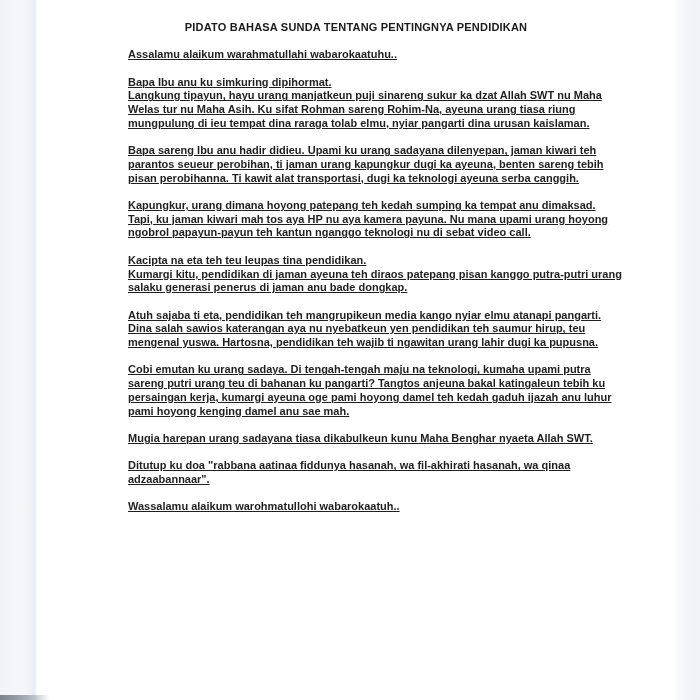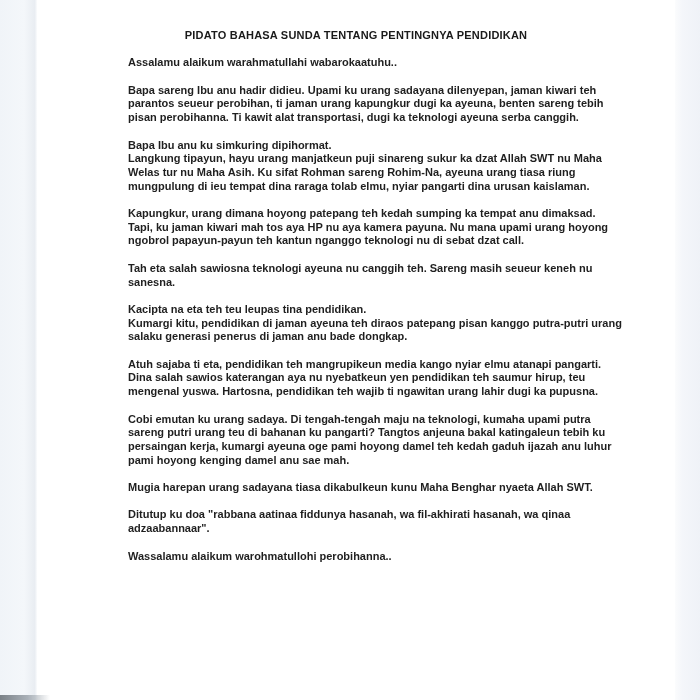--- a/index.html
+++ b/index.html
@@ -32,21 +32,21 @@
     left: 0; bottom: 0;
     width: 50px; height: 5px;
     background: linear-gradient(to right, #7a8187 0%, #a9b0b7 55%, rgba(255,255,255,0) 100%);
     filter: blur(0.7px);
   }
   .page {
     position: absolute;
     left: 37px; top: 0;
     width: 638px; height: 700px;
     background: #ffffff;
-    padding-top: 29px;
+    padding-top: 21px;
     box-sizing: border-box;
   }
   .doc-title {
     margin: 0 0 13.7px 0;
     text-align: center;
     font-size: 11px;
     line-height: 13.7px;
     font-weight: bold;
     letter-spacing: 0.2px;
     color: #1a1a1a;
@@ -55,56 +55,55 @@
     margin-left: 91px;
     width: 500px;
   }
   .para {
     margin: 0 0 13.7px 0;
     font-size: 11px;
     line-height: 13.7px;
     font-weight: bold;
     color: #1f1f1f;
     white-space: pre-line;
+    text-decoration: underline;
   }
 </style>
 </head>
 <body>
 
 <div id="screen">
   <div class="band-left"></div>
   <div class="band-right"></div>
 
   <div class="page">
     <h1 class="doc-title">PIDATO BAHASA SUNDA TENTANG PENTINGNYA PENDIDIKAN</h1>
     <div class="body-text">
       <p class="para">Assalamu alaikum warahmatullahi wabarokaatuhu..</p>
-      <p class="para">Bapa sareng Ibu anu hadir didieu. Upami ku urang sadayana dilenyepan, jaman kiwari teh
-parantos seueur perobihan, ti jaman urang kapungkur dugi ka ayeuna, benten sareng tebih
-pisan perobihanna. Ti kawit alat transportasi, dugi ka teknologi ayeuna serba canggih.</p>
       <p class="para">Bapa Ibu anu ku simkuring dipihormat.
 Langkung tipayun, hayu urang manjatkeun puji sinareng sukur ka dzat Allah SWT nu Maha
 Welas tur nu Maha Asih. Ku sifat Rohman sareng Rohim-Na, ayeuna urang tiasa riung
 mungpulung di ieu tempat dina raraga tolab elmu, nyiar pangarti dina urusan kaislaman.</p>
+      <p class="para">Bapa sareng Ibu anu hadir didieu. Upami ku urang sadayana dilenyepan, jaman kiwari teh
+parantos seueur perobihan, ti jaman urang kapungkur dugi ka ayeuna, benten sareng tebih
+pisan perobihanna. Ti kawit alat transportasi, dugi ka teknologi ayeuna serba canggih.</p>
       <p class="para">Kapungkur, urang dimana hoyong patepang teh kedah sumping ka tempat anu dimaksad.
 Tapi, ku jaman kiwari mah tos aya HP nu aya kamera payuna. Nu mana upami urang hoyong
-ngobrol papayun-payun teh kantun nganggo teknologi nu di sebat dzat call.</p>
-      <p class="para">Tah eta salah sawiosna teknologi ayeuna nu canggih teh. Sareng masih seueur keneh nu
-sanesna.</p>
+ngobrol papayun-payun teh kantun nganggo teknologi nu di sebat video call.</p>
       <p class="para">Kacipta na eta teh teu leupas tina pendidikan.
 Kumargi kitu, pendidikan di jaman ayeuna teh diraos patepang pisan kanggo putra-putri urang
 salaku generasi penerus di jaman anu bade dongkap.</p>
       <p class="para">Atuh sajaba ti eta, pendidikan teh mangrupikeun media kango nyiar elmu atanapi pangarti.
 Dina salah sawios katerangan aya nu nyebatkeun yen pendidikan teh saumur hirup, teu
 mengenal yuswa. Hartosna, pendidikan teh wajib ti ngawitan urang lahir dugi ka pupusna.</p>
       <p class="para">Cobi emutan ku urang sadaya. Di tengah-tengah maju na teknologi, kumaha upami putra
 sareng putri urang teu di bahanan ku pangarti? Tangtos anjeuna bakal katingaleun tebih ku
 persaingan kerja, kumargi ayeuna oge pami hoyong damel teh kedah gaduh ijazah anu luhur
 pami hoyong kenging damel anu sae mah.</p>
       <p class="para">Mugia harepan urang sadayana tiasa dikabulkeun kunu Maha Benghar nyaeta Allah SWT.</p>
       <p class="para">Ditutup ku doa "rabbana aatinaa fiddunya hasanah, wa fil-akhirati hasanah, wa qinaa
 adzaabannaar".</p>
-      <p class="para">Wassalamu alaikum warohmatullohi perobihanna..</p>
+      <p class="para">Wassalamu alaikum warohmatullohi wabarokaatuh..</p>
     </div>
   </div>
 
   <div class="corner-shadow"></div>
 </div>
 
 </body></html>

